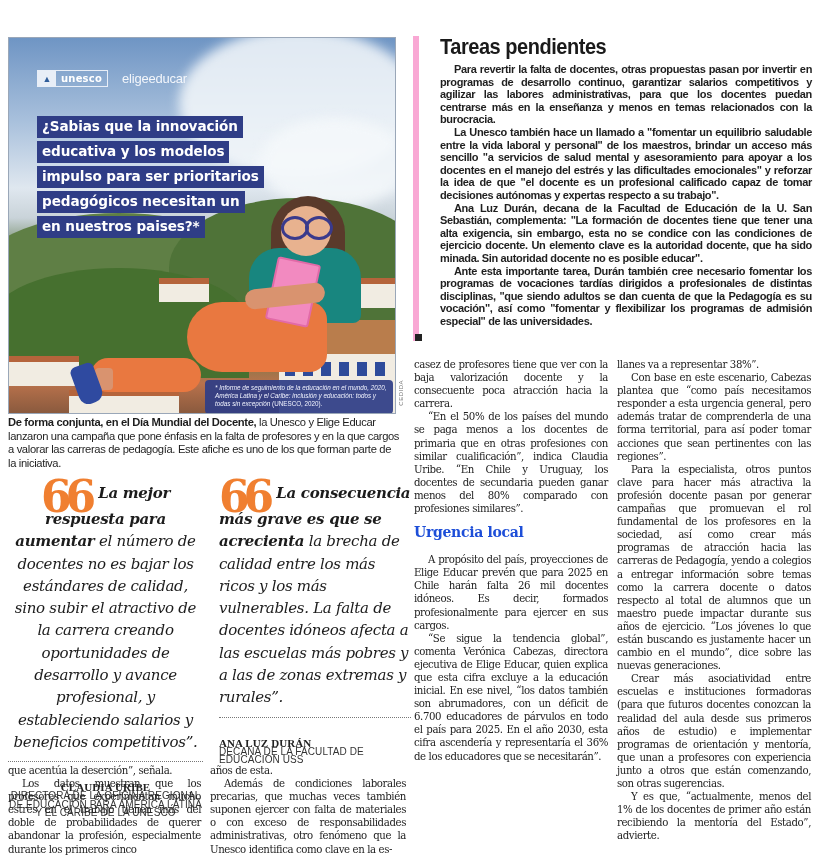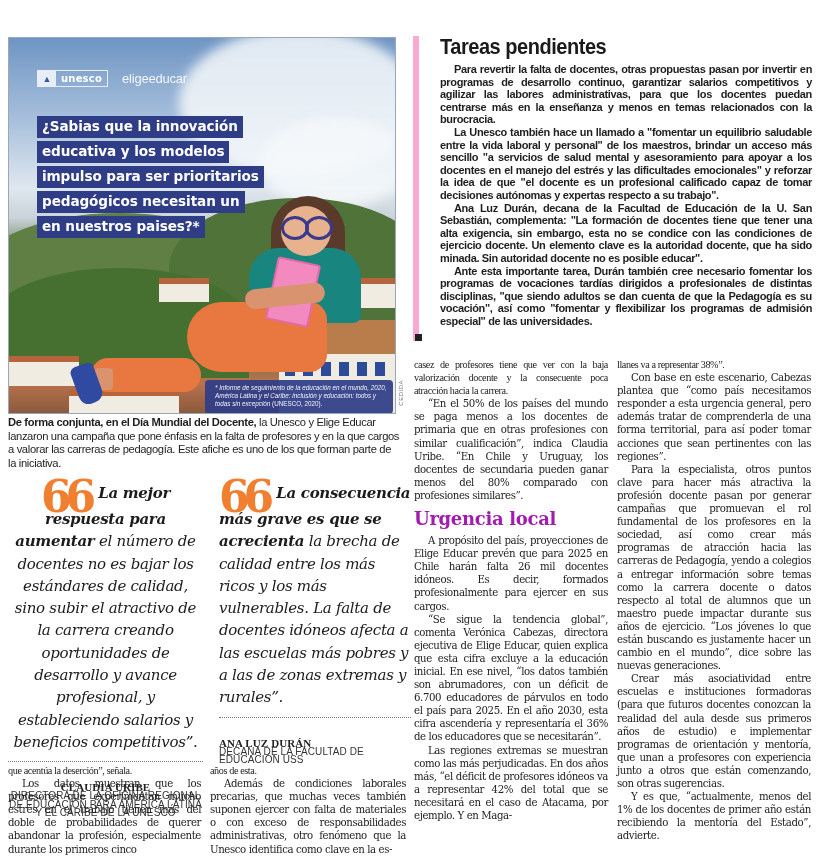--- a/index.html
+++ b/index.html
@@ -63,26 +63,26 @@
   
   .sidebox { position: absolute; left: 413px; top: 36px; width: 400px; height: 305px; border-left: 6px solid #f9a8d4; }
   .sidebox .end-mark { position: absolute; left: -4px; bottom: 0; width: 7px; height: 7px; background: #222; }
   .sidebox h2 { position: absolute; left: 21px; top: -2px; font-family: "Liberation Sans", sans-serif; font-weight: bold; font-size: 21.5px; line-height: 26px; color: #1a1a1a; letter-spacing: -0.5px; transform: scaleX(0.93); transform-origin: left; }
   .sidebox .sb-body { position: absolute; left: 21px; top: 27px; width: 372px; font-family: "Liberation Sans", sans-serif; font-weight: bold; font-size: 11px; line-height: 12.6px; color: #1f1f1f; letter-spacing: -0.35px; text-align: justify; }
   .sb-body p { text-indent: 14px; }
 
   
   .col { position: absolute; font-family: "DejaVu Serif", serif; font-size: 10.2px; line-height: 13.1px; color: #222; text-align: justify; letter-spacing: -0.4px; }
   .col p { text-indent: 14px; }
-  .col p.noindent { text-indent: 0; font-family: Liberation Serif, serif; }
+  .col p.noindent { text-indent: 0; }
   .colA { left: 8px; top: 764px; width: 193px; }
   .colB { left: 210px; top: 764px; width: 196px; }
   .colC { left: 414px; top: 358px; width: 194px; }
   .colD { left: 617px; top: 358px; width: 194px; }
-  .subhead { font-family: "DejaVu Serif", serif; font-weight: bold; font-size: 18px; line-height: 18px; margin: 8px 0 6px 0; color: #a21caf; letter-spacing: -0.3px; text-indent: 0 !important; }
+  .subhead { font-family: "DejaVu Serif", serif; font-weight: bold; font-size: 14px; line-height: 18px; margin: 8px 0 12px 0; color: #1d4ed8; letter-spacing: -0.3px; text-indent: 0 !important; }
 </style>
 </head>
 <body>
 
 <div class="poster">
   <div class="cloud" style="left:170px;top:-10px;width:240px;height:150px;"></div>
   <div class="cloud" style="left:250px;top:80px;width:150px;height:90px;"></div>
   <div class="hill" style="left:-40px;top:175px;width:300px;height:140px;background:#5f7f45;"></div>
   <div class="hill" style="left:160px;top:160px;width:260px;height:140px;background:#4f7338;"></div>
   <div class="hill" style="left:-20px;top:230px;width:260px;height:110px;background:#46702f;"></div>
@@ -166,21 +166,20 @@
   <p class="noindent">años de esta.</p>
   <p>Además de condiciones laborales precarias, que muchas veces también suponen ejercer con falta de materiales o con exceso de responsabilidades administrativas, otro fenómeno que la Unesco identifica como clave en la es-</p>
 </div>
 
 <div class="col colC">
   <p class="noindent">casez de profesores tiene que ver con la baja valorización docente y la consecuente poca atracción hacia la carrera.</p>
   <p>“En el 50% de los países del mundo se paga menos a los docentes de primaria que en otras profesiones con similar cualificación”, indica Claudia Uribe. “En Chile y Uruguay, los docentes de secundaria pueden ganar menos del 80% comparado con profesiones similares”.</p>
   <p class="subhead">Urgencia local</p>
   <p>A propósito del país, proyecciones de Elige Educar prevén que para 2025 en Chile harán falta 26 mil docentes idóneos. Es decir, formados profesionalmente para ejercer en sus cargos.</p>
   <p>“Se sigue la tendencia global”, comenta Verónica Cabezas, directora ejecutiva de Elige Educar, quien explica que esta cifra excluye a la educación inicial. En ese nivel, “los datos también son abrumadores, con un déficit de 6.700 educadores de párvulos en todo el país para 2025. En el año 2030, esta cifra ascendería y representaría el 36% de los educadores que se necesitarán”.</p>
-  <p>Las regiones extremas se muestran como las más perjudicadas. En dos años más, “el déficit de profesores idóneos va a representar 42% del total que se necesitará en el caso de Atacama, por ejemplo. Y en Maga-</p>
 </div>
 
 <div class="col colD">
   <p class="noindent">llanes va a representar 38%”.</p>
   <p>Con base en este escenario, Cabezas plantea que “como país necesitamos responder a esta urgencia general, pero además tratar de comprenderla de una forma territorial, para así poder tomar acciones que sean pertinentes con las regiones”.</p>
   <p>Para la especialista, otros puntos clave para hacer más atractiva la profesión docente pasan por generar campañas que promuevan el rol fundamental de los profesores en la sociedad, así como crear más programas de atracción hacia las carreras de Pedagogía, yendo a colegios a entregar información sobre temas como la carrera docente o datos respecto al total de alumnos que un maestro puede impactar durante sus años de ejercicio. “Los jóvenes lo que están buscando es justamente hacer un cambio en el mundo”, dice sobre las nuevas generaciones.</p>
   <p>Crear más asociatividad entre escuelas e instituciones formadoras (para que futuros docentes conozcan la realidad del aula desde sus primeros años de estudio) e implementar programas de orientación y mentoría, que unan a profesores con experiencia junto a otros que están comenzando, son otras sugerencias.</p>
   <p>Y es que, “actualmente, menos del 1% de los docentes de primer año están recibiendo la mentoría del Estado”, advierte.</p>
 </div>
 

